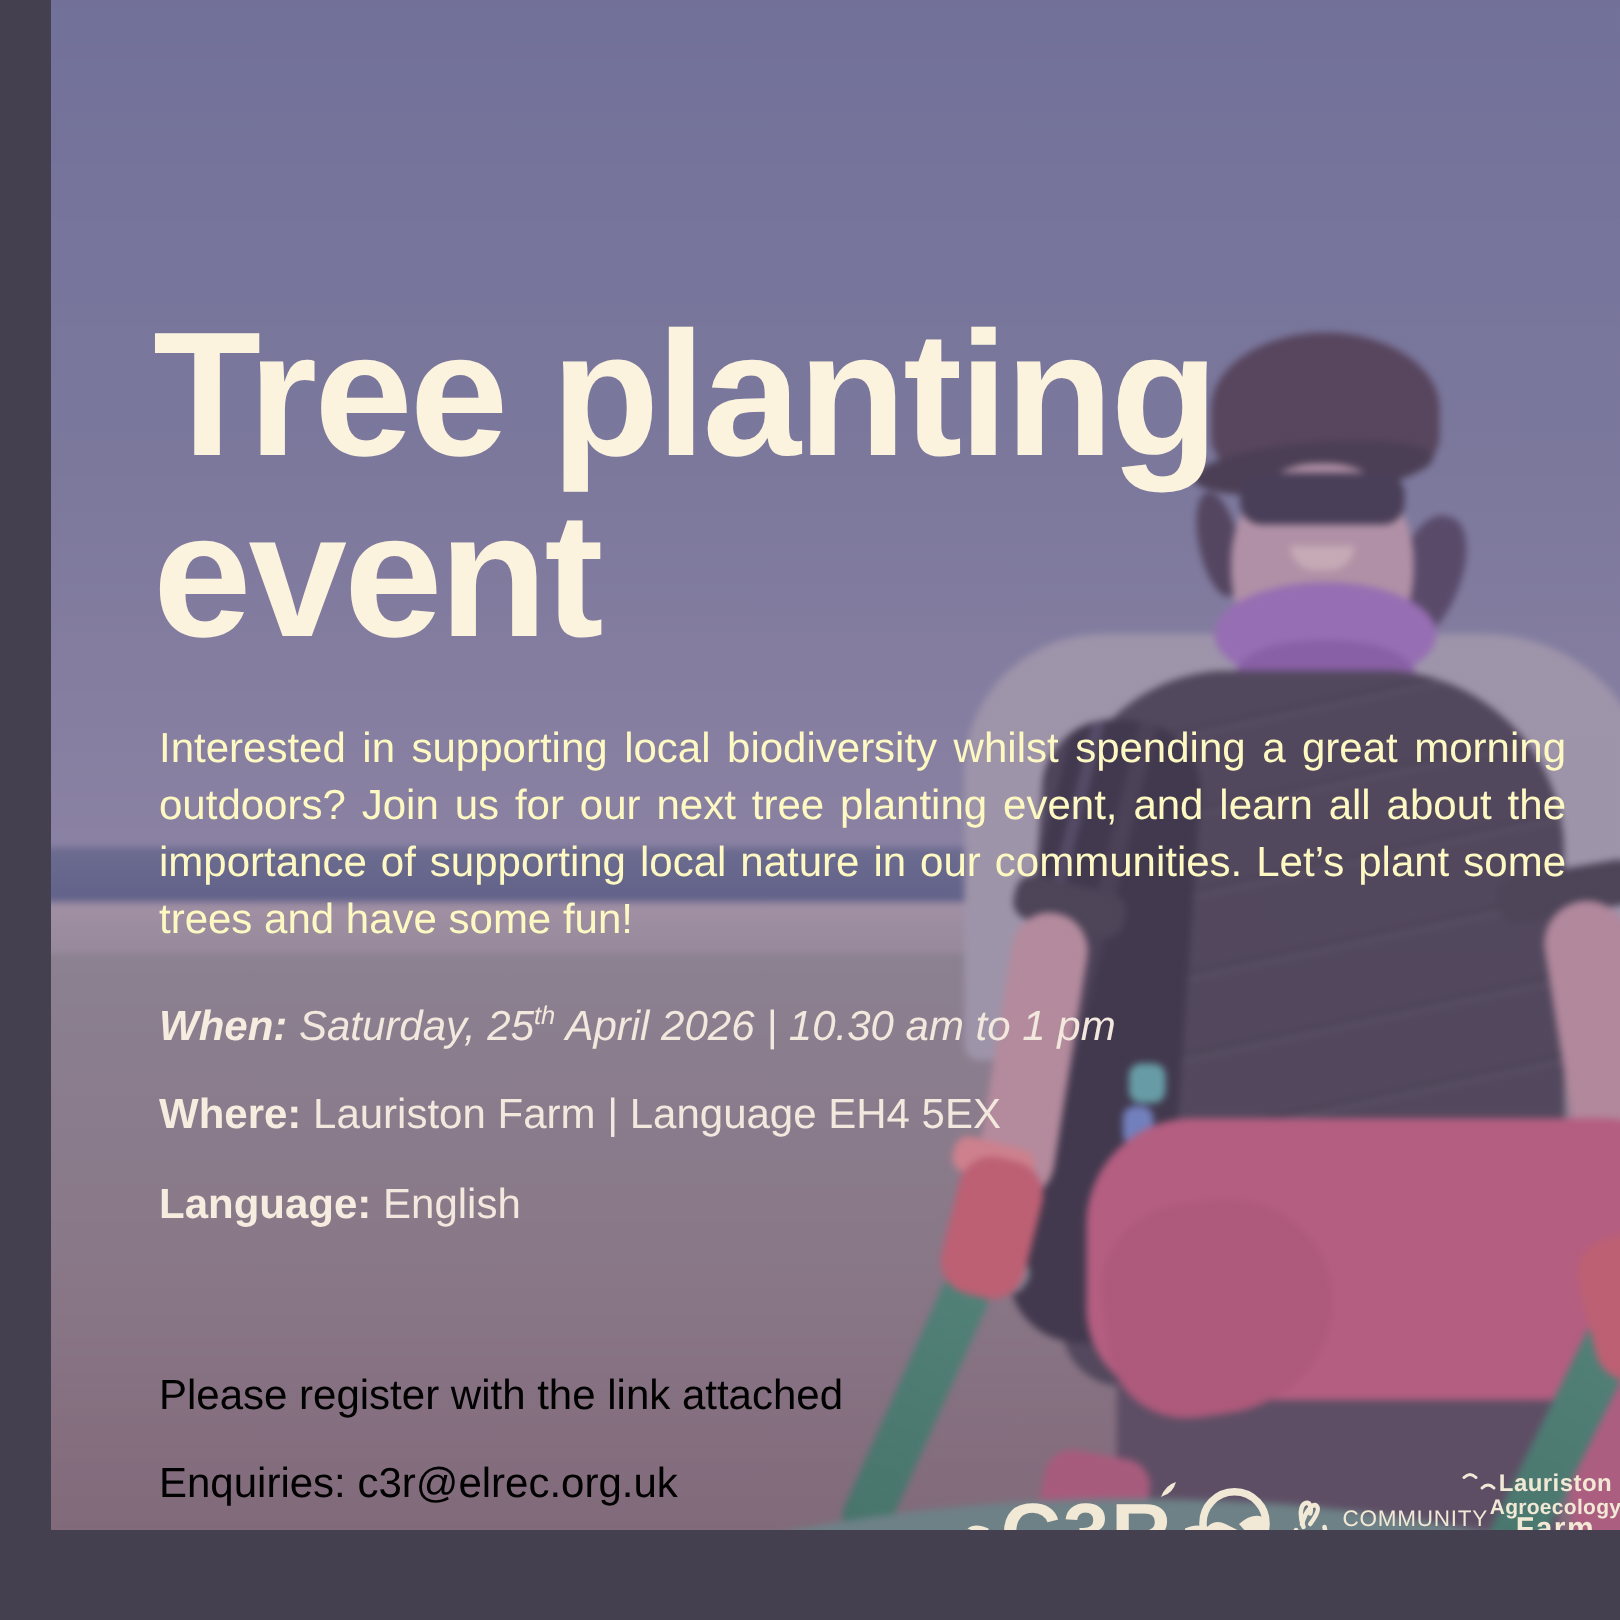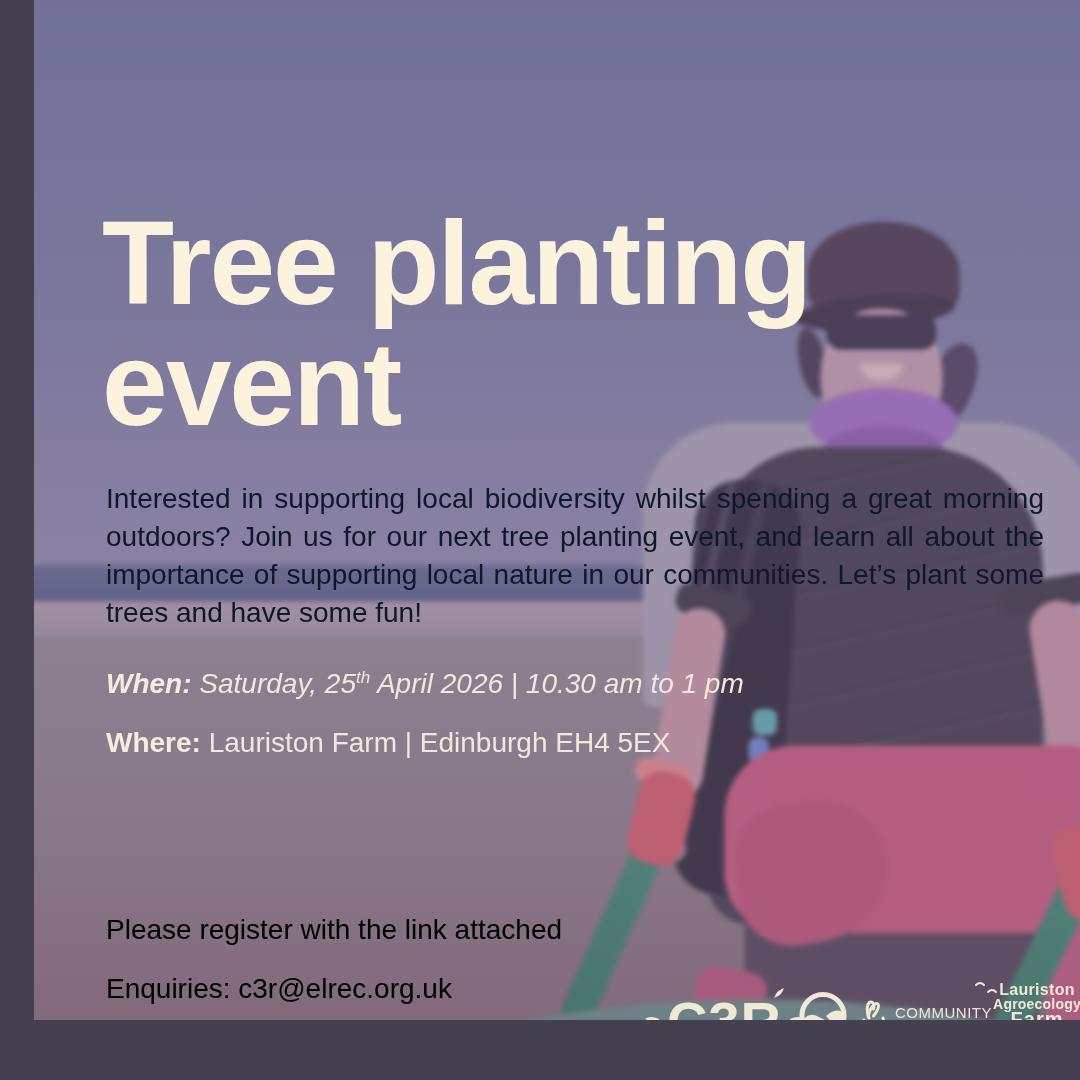--- a/index.html
+++ b/index.html
@@ -47,21 +47,21 @@
   .gloveL{left:598px;top:768px;width:56px;height:92px;background:#c55f72;border-radius:22px;transform:rotate(14deg);}
   .gloveR{left:1016px;top:818px;width:62px;height:96px;background:#c55f72;border-radius:24px;transform:rotate(-14deg);}
   .tray{left:320px;top:992px;width:800px;height:240px;background:#6b8587;border-radius:50%;}
   .trayInner{left:370px;top:1034px;width:700px;height:200px;background:#7c5f63;border-radius:50%;}
   
   .tint{position:absolute;inset:0;background:linear-gradient(rgba(116,106,148,0.10),rgba(128,100,128,0.12));}
   
   .title{position:absolute;left:68px;top:124px;font-weight:bold;font-size:118px;line-height:121px;
     letter-spacing:-2px;color:#fcf3de;}
   .intro{position:absolute;left:72px;top:452px;width:938px;font-size:28px;line-height:38px;
-    text-align:justify;color:#0f172a;}
+    text-align:justify;color:#fef9c3;}
   .detail{position:absolute;left:72px;font-size:28px;color:#f3e8de;}
   .detail b{font-weight:bold;color:#f6ecdf;}
   .when{top:668px;font-style:italic;}.where{top:727px;}.language{top:787px;}
   sup.ord{font-size:17px;line-height:0;}
   .footer-line{position:absolute;left:72px;font-size:28px;color:#000000;}
   .register{top:914px;}.enquiries{top:973px;}
   
   .logo{position:absolute;color:#f2e8d6;}
   .logo-c3r{left:610px;top:994px;display:flex;align-items:center;gap:5px;}
   .c3r-text{font-size:56px;font-weight:bold;letter-spacing:1px;line-height:1;position:relative;text-decoration:underline;}
@@ -123,22 +123,23 @@
     <div class="ps trayInner"></div>
   </div>
   <div class="tint"></div>
 
   <h1 class="title"><span>Tree planting</span><br><span>event</span></h1>
 
   <p class="intro">Interested in supporting local biodiversity whilst spending a great morning outdoors? Join us for our next tree planting event, and learn all about the importance of supporting local nature in our communities. Let’s plant some trees and have some fun!</p>
 
   <div class="detail when"><b>When:</b><span> Saturday, 25</span><sup class="ord">th</sup><span> April 2026 | 10.30 am to 1 pm</span></div>
 
-  <div class="detail where"><b>Where:</b><span> Lauriston Farm | Edinburgh EH4 5EX</span></div>
-
+  <div class="detail where"><b>Where:</b><span> Lauriston Farm | Language EH4 5EX</span></div>
+
+  <div class="detail language"><b>Language:</b><span> English</span></div>
 
   <div class="footer-line register">Please register with the link attached</div>
   <div class="footer-line enquiries">Enquiries: c3r@elrec.org.uk</div>
 
   <div class="logo logo-c3r">
     <svg width="18" height="26" viewBox="0 0 18 26">
       <g fill="#f2e8d6">
           <path d="M15 10 Q6 6 1 10 Q7 13 15 11 Z"></path>
           <path d="M15 15 Q6 18 2 15 Q8 12 15 13 Z"></path>
           <circle cx="16.5" cy="12.5" r="1.4"></circle>

